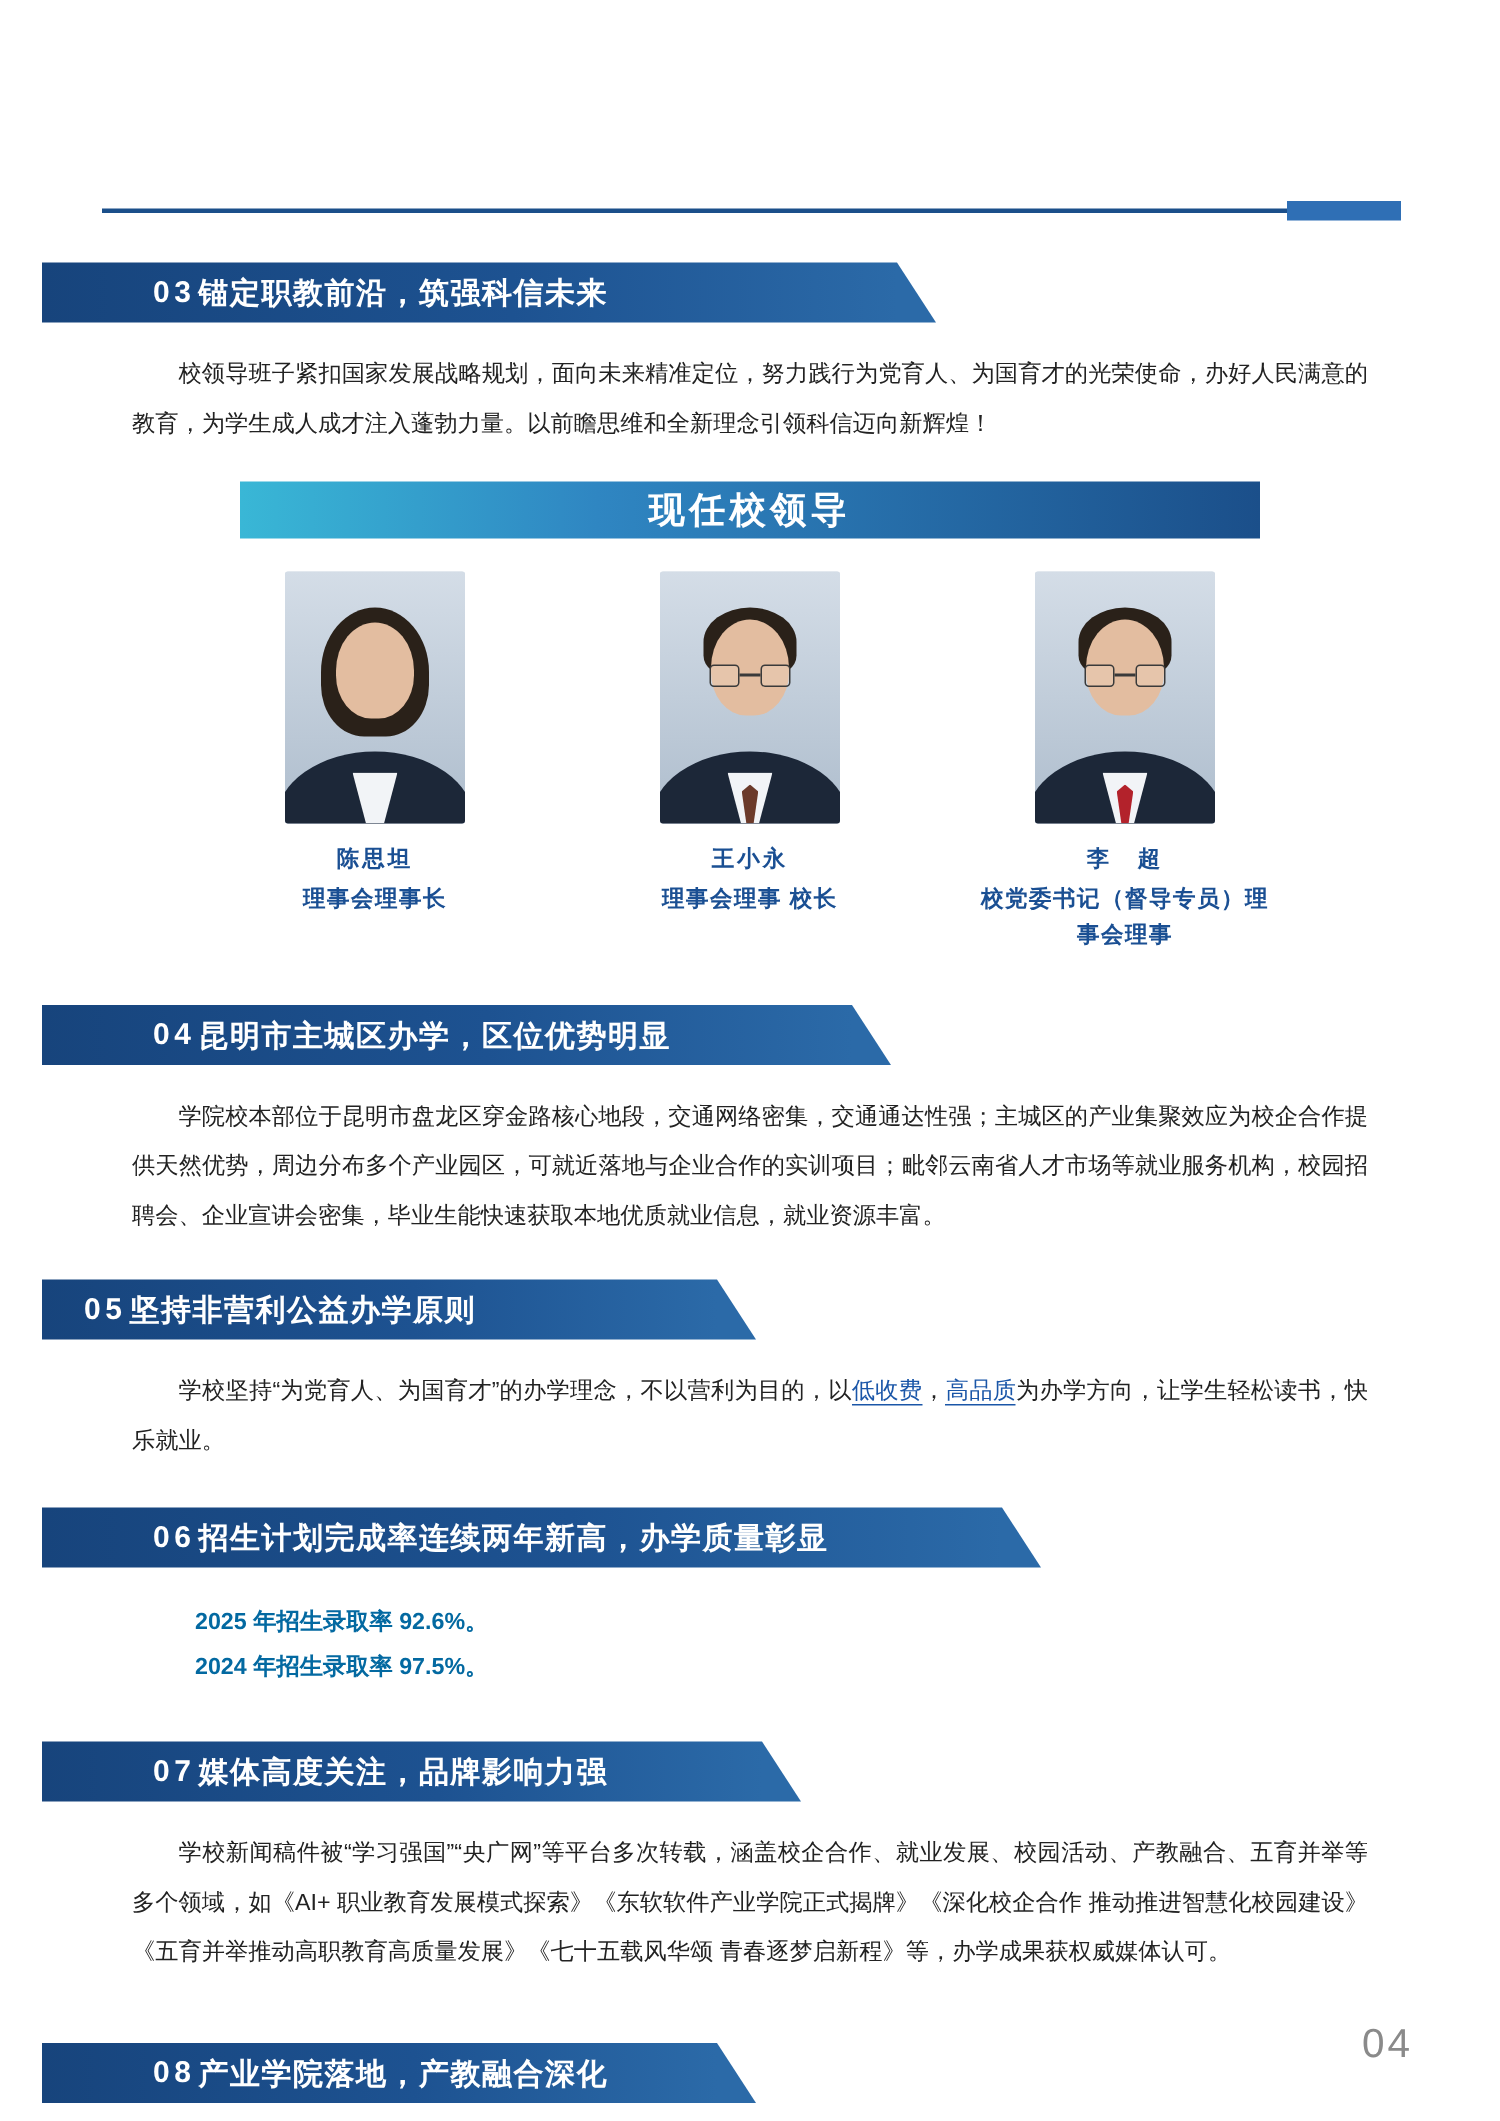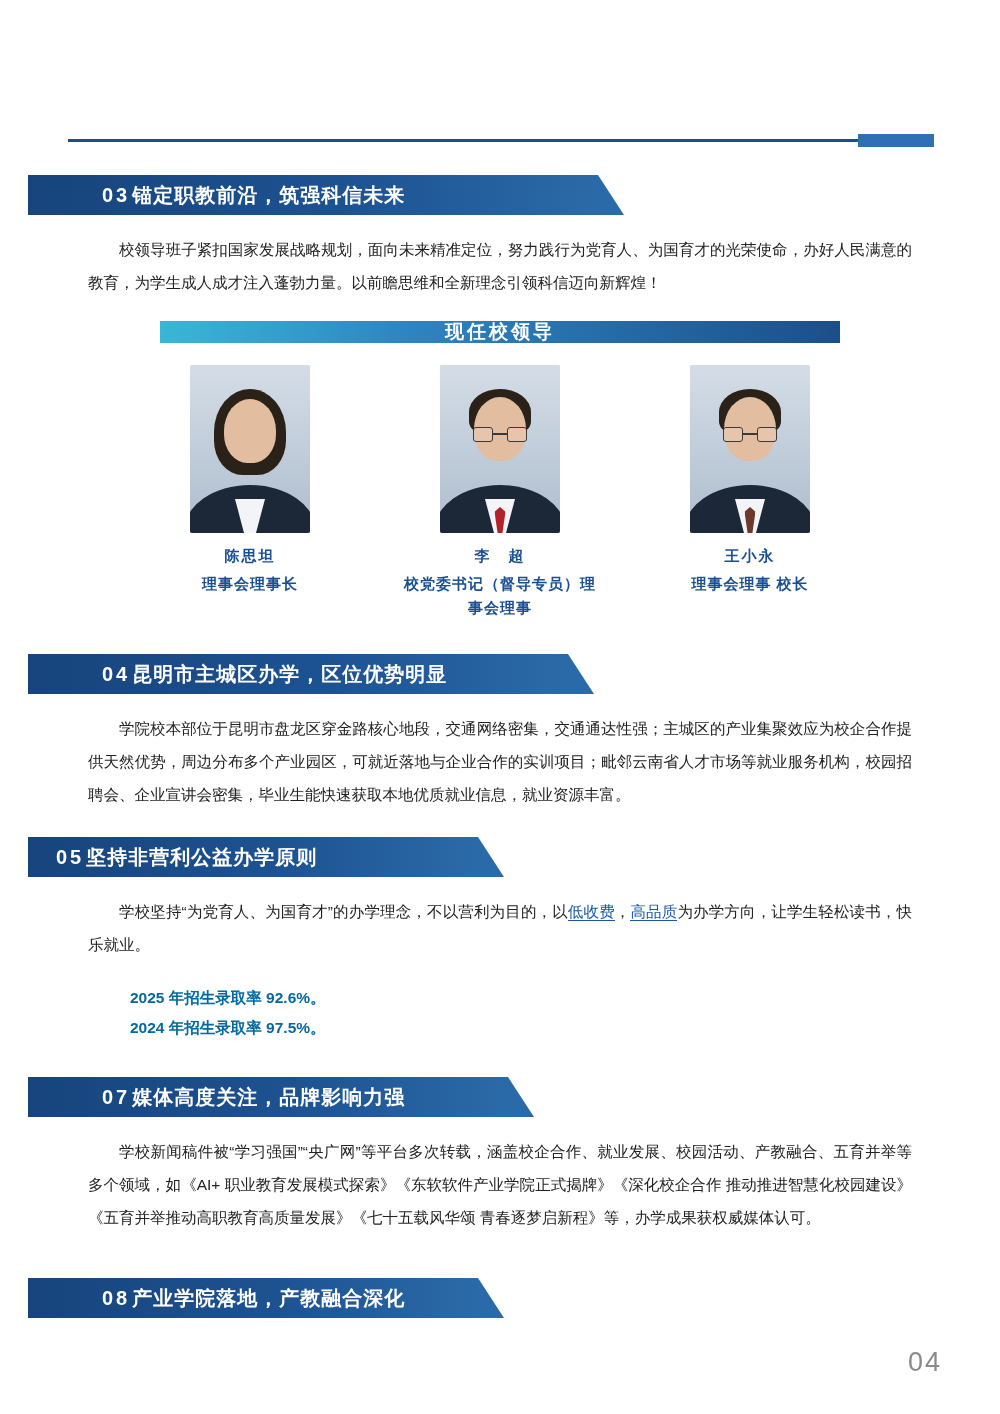--- a/index.html
+++ b/index.html
@@ -92,24 +92,24 @@
     color: #222222;
     text-align: justify;
     text-indent: 2em;
   }
   .hl-under { color: #1a56a8; font-weight: normal; border-bottom: 1px solid #1a56a8; }
 
   
   .leaders-banner {
     margin: 22px auto 0 auto;
     width: 680px;
-    height: 22px;
+    height: 38px;
     background: linear-gradient(90deg, #39b7d6 0%, #2f86c2 35%, #1b4f8a 100%);
     color: #ffffff;
-    font-size: 19px;
+    font-size: 24px;
     font-weight: bold;
     letter-spacing: 3px;
     display: flex;
     align-items: center;
     justify-content: center;
   }
 
   .leaders {
     margin: 22px auto 0 auto;
     width: 700px;
@@ -274,72 +274,76 @@
       <div class="leader">
         <div class="portrait female">
           <div class="bg"></div>
           <div class="hair"></div>
           <div class="head"></div>
           <div class="shoulders"></div>
           <div class="shirt"></div>
         </div>
         <div class="leader-name">陈思坦</div>
         <div class="leader-title">理事会理事长</div>
+      </div>
+
+      <div class="leader">
+        <div class="portrait">
+          <div class="bg"></div>
+          <div class="hair"></div>
+          <div class="head"></div>
+          <div class="glasses">
+              <i class="l"></i>
+              <b></b>
+              <i class="r"></i>
+            </div>
+          <div class="shoulders"></div>
+          <div class="shirt"></div>
+          <div class="tie" style="background:#6b3a2a"></div>
+        </div>
+        <div class="leader-name">王小永</div>
+        <div class="leader-title">理事会理事 校长</div>
       </div>
 
       <div class="leader">
         <div class="portrait">
           <div class="bg"></div>
           <div class="hair"></div>
           <div class="head"></div>
           <div class="glasses">
               <i class="l"></i>
               <b></b>
               <i class="r"></i>
             </div>
           <div class="shoulders"></div>
           <div class="shirt"></div>
           <div class="tie"></div>
         </div>
         <div class="leader-name">李　超</div>
         <div class="leader-title">校党委书记（督导专员）理事会理事</div>
       </div>
 
-      <div class="leader">
-        <div class="portrait">
-          <div class="bg"></div>
-          <div class="hair"></div>
-          <div class="head"></div>
-          <div class="glasses">
-              <i class="l"></i>
-              <b></b>
-              <i class="r"></i>
-            </div>
-          <div class="shoulders"></div>
-          <div class="shirt"></div>
-          <div class="tie" style="background:#6b3a2a"></div>
-        </div>
-        <div class="leader-name">王小永</div>
-        <div class="leader-title">理事会理事 校长</div>
-      </div>
-
     </div>
 
     <div class="sec-bar w2" style="margin-top:34px">
       <span class="num">04</span>
       <span>昆明市主城区办学，区位优势明显</span>
     </div>
     <p class="para">学院校本部位于昆明市盘龙区穿金路核心地段，交通网络密集，交通通达性强；主城区的产业集聚效应为校企合作提供天然优势，周边分布多个产业园区，可就近落地与企业合作的实训项目；毗邻云南省人才市场等就业服务机构，校园招聘会、企业宣讲会密集，毕业生能快速获取本地优质就业信息，就业资源丰富。</p>
 
     <div class="sec-bar w3" style="margin-top:26px">
       <span class="num">05</span>
       <span>坚持非营利公益办学原则</span>
     </div>
     <p class="para"><span>学校坚持“为党育人、为国育才”的办学理念，不以营利为目的，以</span><span class="hl-under">低收费</span><span>，</span><span class="hl-under">高品质</span><span>为办学方向，让学生轻松读书，快乐就业。</span></p>
 
+    <div class="sec-bar w4" style="margin-top:28px">
+      <span class="num">06</span>
+      <span>招生计划完成率连续两年新高，办学质量彰显</span>
+    </div>
     <div style="height:22px"></div>
     <div class="stat-line">2025 年招生录取率 92.6%。</div>
     <div class="stat-line">2024 年招生录取率 97.5%。</div>
 
     <div class="sec-bar w5" style="margin-top:34px">
       <span class="num">07</span>
       <span>媒体高度关注，品牌影响力强</span>
     </div>
     <p class="para">学校新闻稿件被“学习强国”“央广网”等平台多次转载，涵盖校企合作、就业发展、校园活动、产教融合、五育并举等多个领域，如《AI+ 职业教育发展模式探索》《东软软件产业学院正式揭牌》《深化校企合作 推动推进智慧化校园建设》《五育并举推动高职教育高质量发展》《七十五载风华颂 青春逐梦启新程》等，办学成果获权威媒体认可。</p>
 

